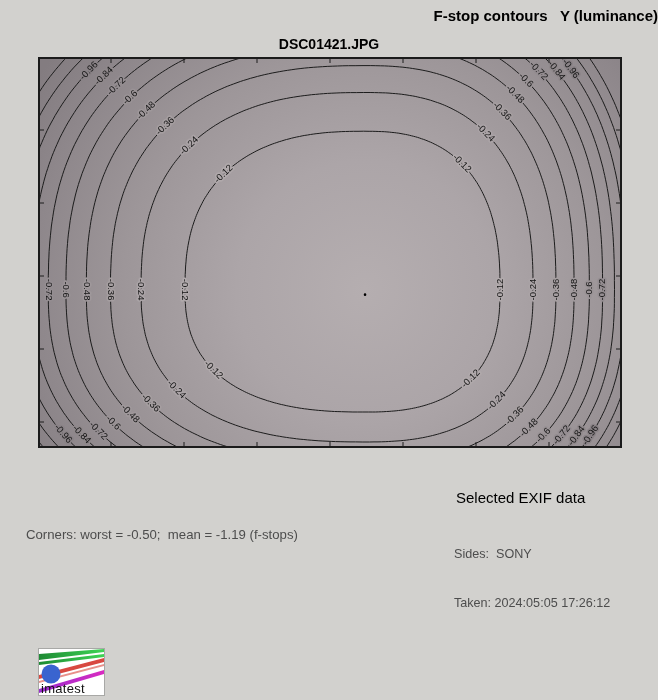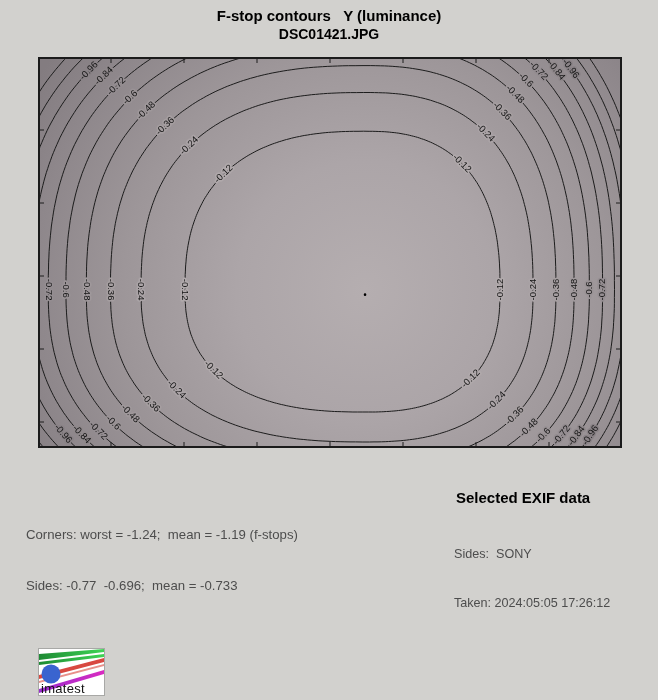--- a/index.html
+++ b/index.html
@@ -4,36 +4,36 @@
 <style>
   html,body{margin:0;padding:0;}
   body{
     width:658px;height:700px;
     background:#d2d1ce;
     font-family:"Liberation Sans",sans-serif;
     position:relative;overflow:hidden;
   }
   .abs{position:absolute;}
   #chart-title{
-    top:7px;left:0;width:658px;text-align:center;
+    top:7px;left:0;width:658px;text-align:right;
     font-size:15px;font-weight:bold;color:#000;white-space:pre;
   }
   #chart-subtitle{
-    top:26px;left:0;width:658px;text-align:center;
+    top:36px;left:0;width:658px;text-align:center;
     font-size:14px;font-weight:bold;color:#000;white-space:pre;
   }
   #plot-wrap{left:38px;top:57px;width:584px;height:391px;}
   #stats-block{
     left:26px;top:492px;
     font-size:13.2px;line-height:17px;color:#4d4d4d;white-space:pre;
   }
   .stats-line{min-height:17px;}
   #exif-heading{
     left:456px;top:489px;
-    font-size:15px;font-weight:bold;color:#000;white-space:pre;
+    font-size:15px;font-weight:normal;color:#000;white-space:pre;
   }
   #exif-list{
     left:454px;top:514px;
     font-size:12.6px;line-height:16.2px;color:#4d4d4d;white-space:pre;
   }
   #logo-box{left:38px;top:648px;width:67px;height:56px;}
 </style>
 </head>
 <body>
 
@@ -137,22 +137,21 @@
           <line x1="0" y1="292" x2="6" y2="292"></line>
           <line x1="584" y1="292" x2="578" y2="292"></line>
           <line x1="0" y1="365" x2="6" y2="365"></line>
           <line x1="584" y1="365" x2="578" y2="365"></line>
         </g>
         <rect x="1" y="1" width="582" height="389" fill="none" stroke="#1b1b1b" stroke-width="2"></rect>
       </svg>
   </div>
 
   <div id="stats-block" class="abs">
-    <div class="stats-line">Corners: worst = -1.24;  mean = -1.19 (f-stops)</div>
-    <div class="stats-line">Sides: -0.77  -0.696;  mean = -0.733</div>
+    <div class="stats-line">Corners: worst = -0.50;  mean = -1.19 (f-stops)</div>
     <div class="stats-line"></div>
     
     
   </div>
 
   <div id="exif-heading" class="abs">Selected EXIF data</div>
 
   <div id="exif-list" class="abs">
     <div>Sides:  SONY</div>
     <div>Taken: 2024:05:05 17:26:12</div>

